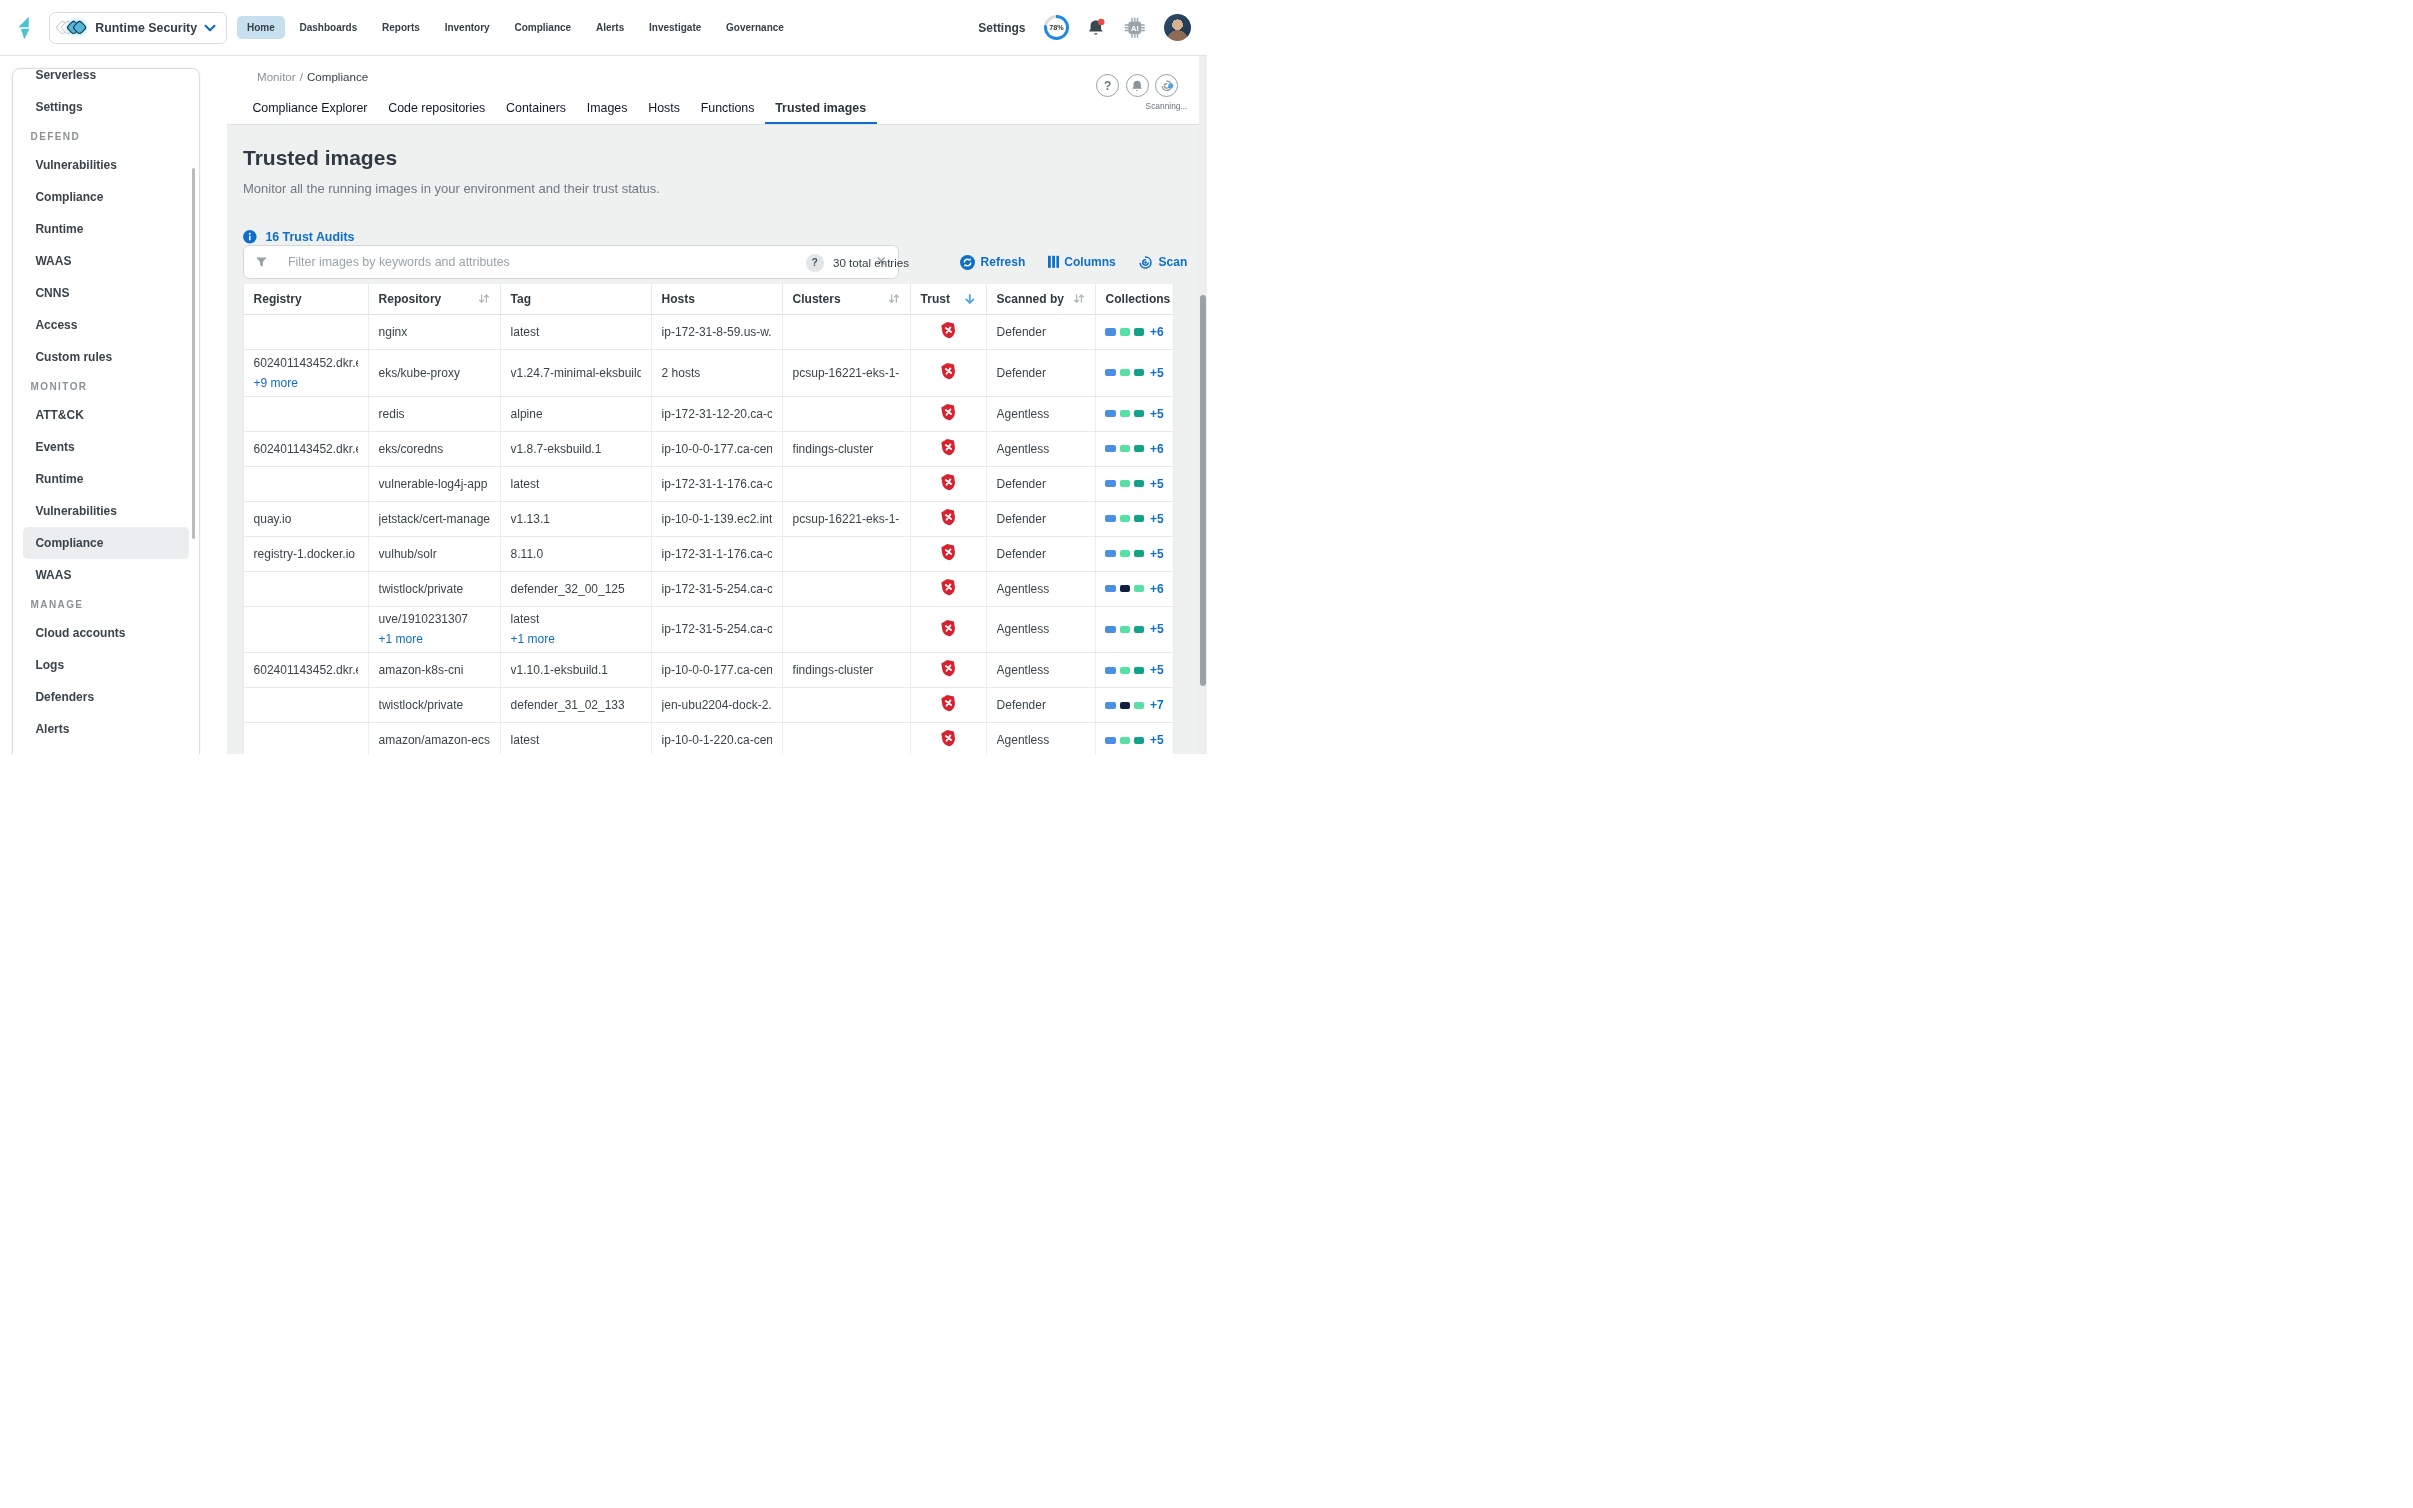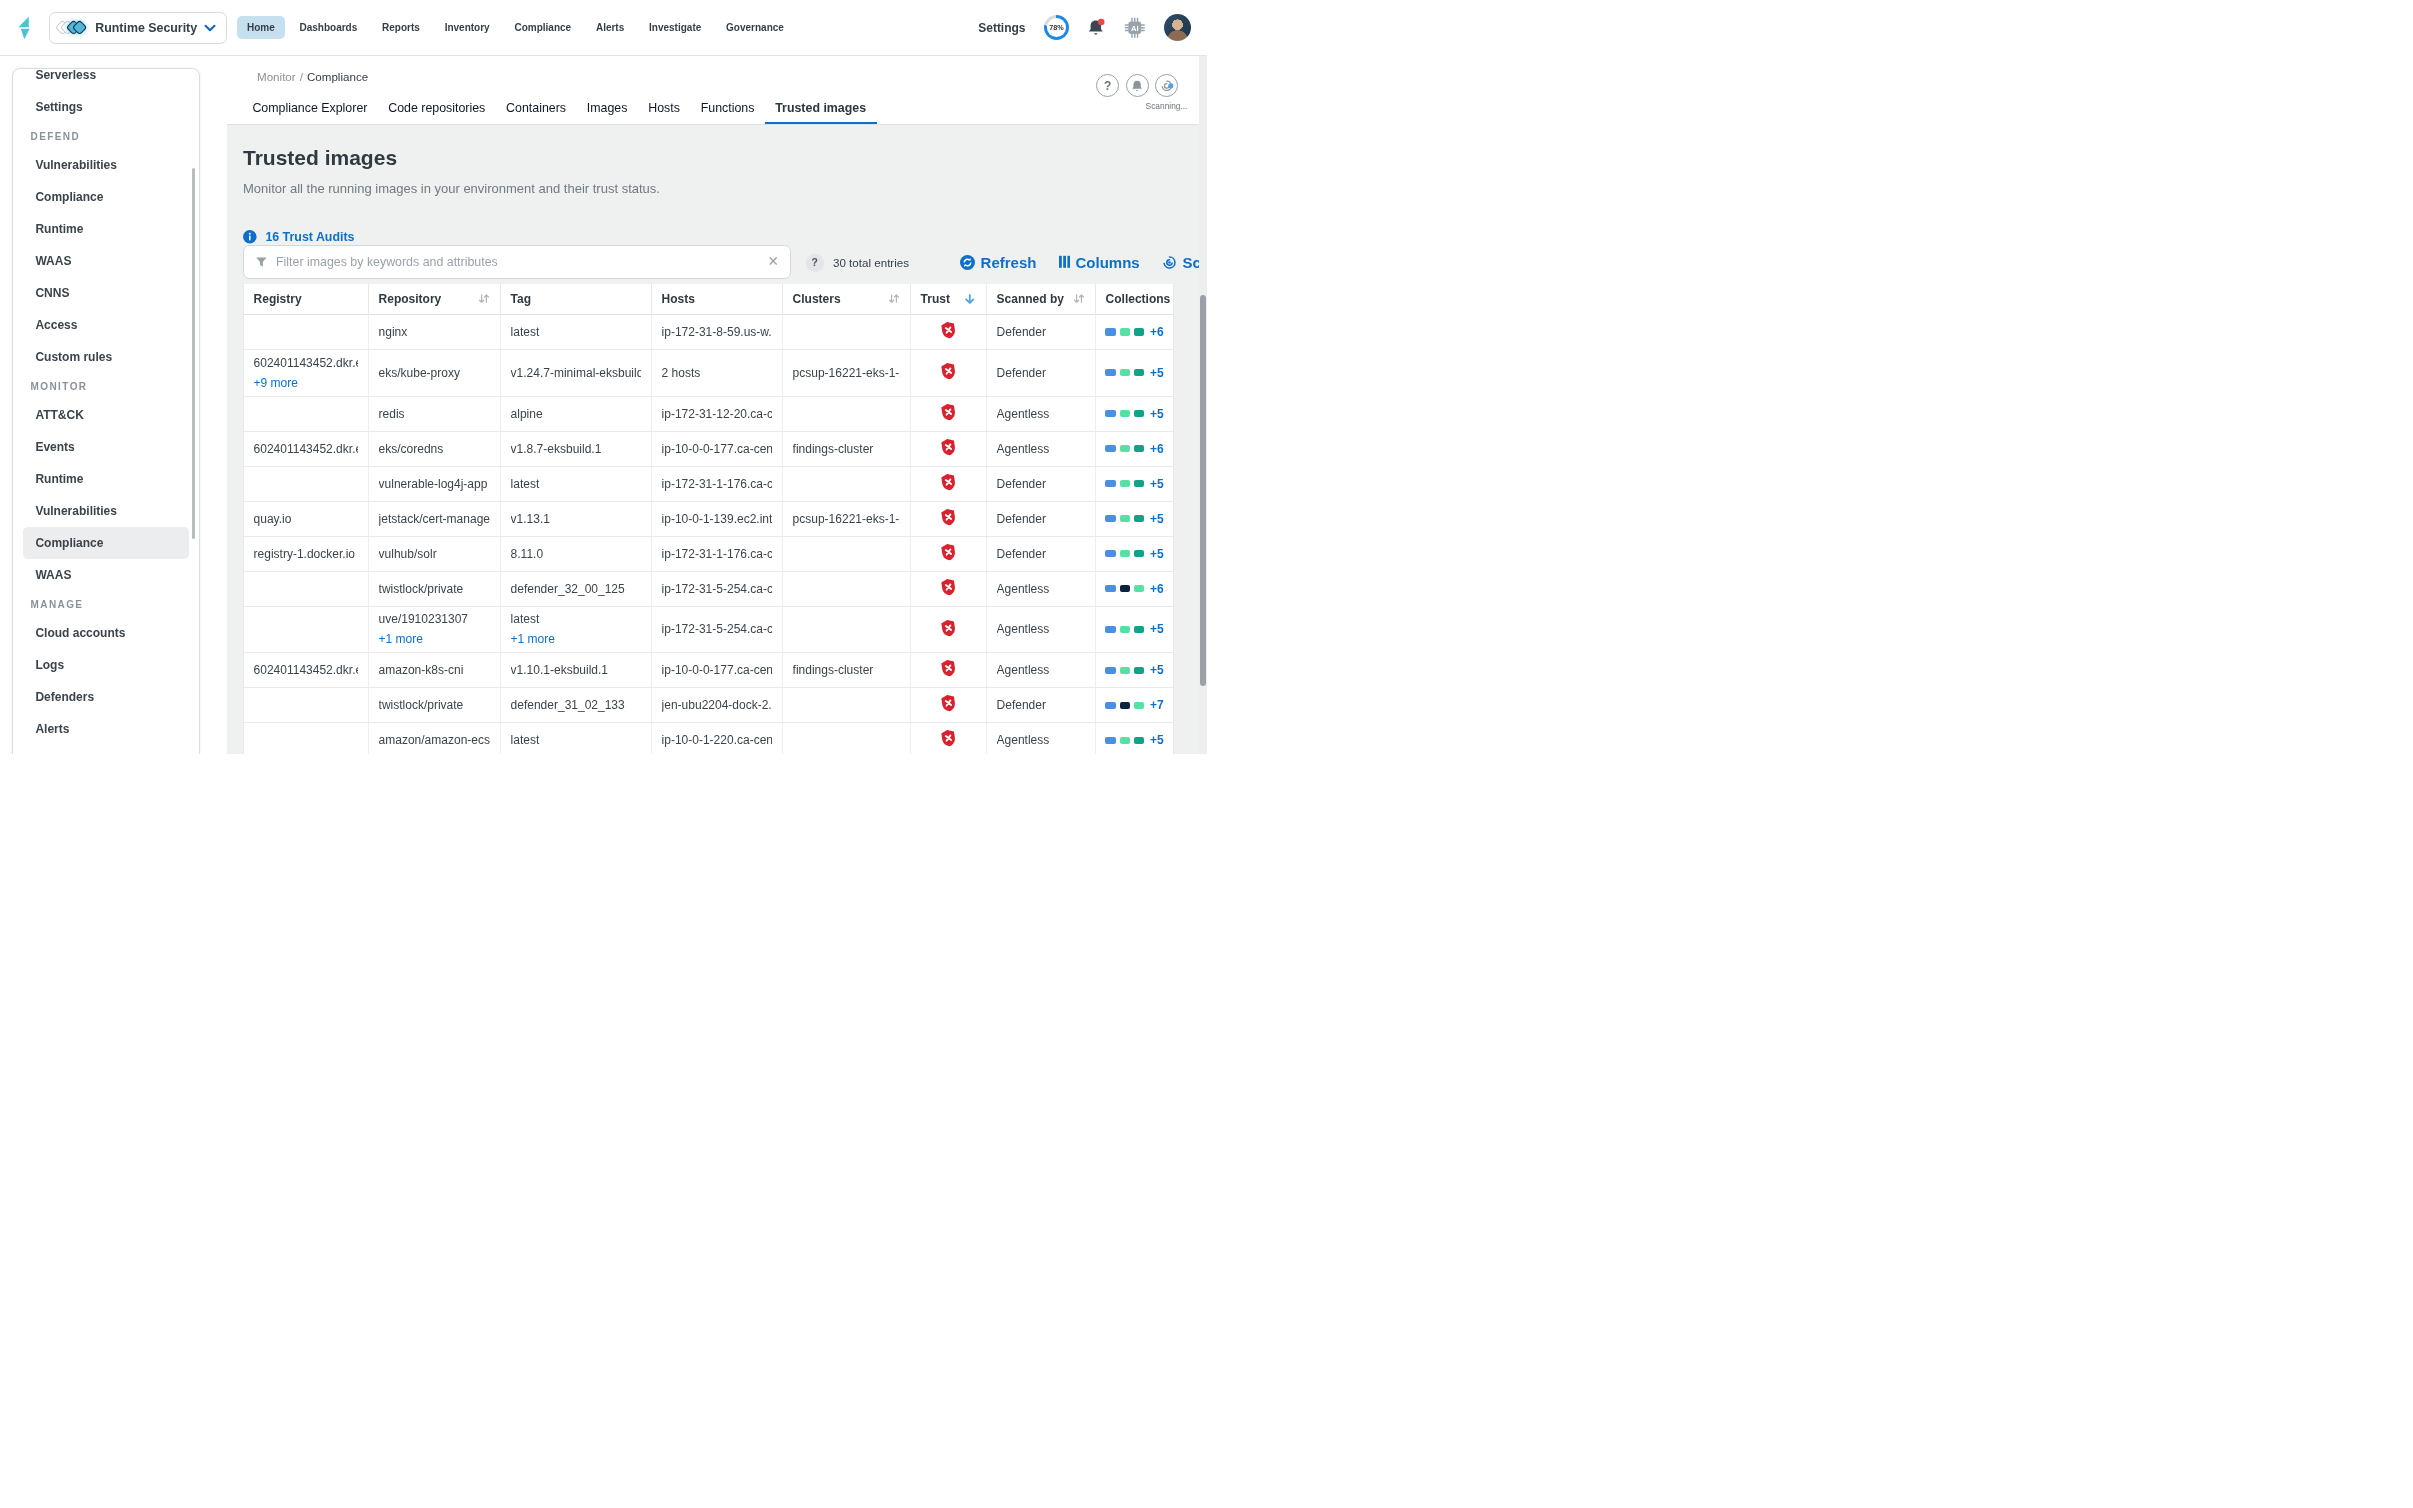--- a/index.html
+++ b/index.html
@@ -66,32 +66,32 @@
   .circle-btn .q{font-size:12px;font-weight:700;color:#6a737a}
   .scanning-label{position:absolute;top:26px;left:50%;transform:translateX(-50%);font-size:8.4px;color:#6a737a;white-space:nowrap}
 
   
   .content{position:absolute;left:227px;top:125px;width:972px;height:629px;background:var(--page-bg)}
   .page-title{position:absolute;left:243px;top:146px;font-size:21px;font-weight:700;color:#2f3a42}
   .page-subtitle{position:absolute;left:243px;top:181px;font-size:13px;color:var(--text-gray)}
   .audits-row{position:absolute;left:243px;top:230px;display:flex;gap:8.8px}
   .audits-link{font-size:12.4px;font-weight:600;color:var(--accent);cursor:pointer}
 
-  .filterbar{position:absolute;left:243px;top:245px;width:548px;height:34px;background:#fff;
-             border:0.8px solid #d4d8da;border-radius:6.4px;display:flex;align-items:center;padding:0 11.2px;gap:8px}
+  .filterbar{position:absolute;left:243px;top:245px;width:656px;height:34px;background:#fff;
+             border:0.8px solid #d4d8da;border-radius:6.4px;display:flex;align-items:center;padding:0 11.2px;gap:20px}
   .filterbar input{flex:1;border:none;outline:none;font-size:12.4px;color:#3a444c;font-family:"Liberation Sans",sans-serif;background:transparent}
   .filterbar input::placeholder{color:#9aa3ab}
   .clear-x{font-size:13.6px;color:#9aa3ab;cursor:pointer;line-height:1}
   .help-circle{position:absolute;left:806px;top:254px;width:17.6px;height:17.6px;border-radius:50%;
                background:#e3e6e8;display:flex;align-items:center;justify-content:center;
                font-size:10.4px;font-weight:700;color:#4a545c;cursor:pointer}
   .total-entries{position:absolute;left:833px;top:256px;font-size:11.6px;color:var(--text-dark)}
   .actions{position:absolute;left:960px;top:251px;display:flex;gap:22.3px;align-items:center;height:22.3px}
   .action{display:flex;align-items:center;gap:5.6px;cursor:pointer}
-  .action-label{font-size:15px;font-weight:600;color:var(--accent)}
+  .action-label{font-size:12px;font-weight:600;color:var(--accent)}
 
   
   .table{position:absolute;left:243px;top:284px;width:931px;background:#fff;
          border-left:0.8px solid #e7e9ea;border-right:0.8px solid #e7e9ea}
   .thead,.tr{display:grid;grid-template-columns:125px 132px 151px 131px 128px 76px 109px 77px}
   .th{height:31px;display:flex;align-items:center;padding:0 9.6px;font-size:12px;font-weight:700;
       color:#2f3a42;border-bottom:0.8px solid #dfe2e4;border-right:0.8px solid #e7e9ea;background:#fff;cursor:pointer}
   .th:last-child{border-right:none}
   .th .sort{margin-left:auto;display:flex}
   .tr{border-bottom:0.8px solid #e7e9ea}

